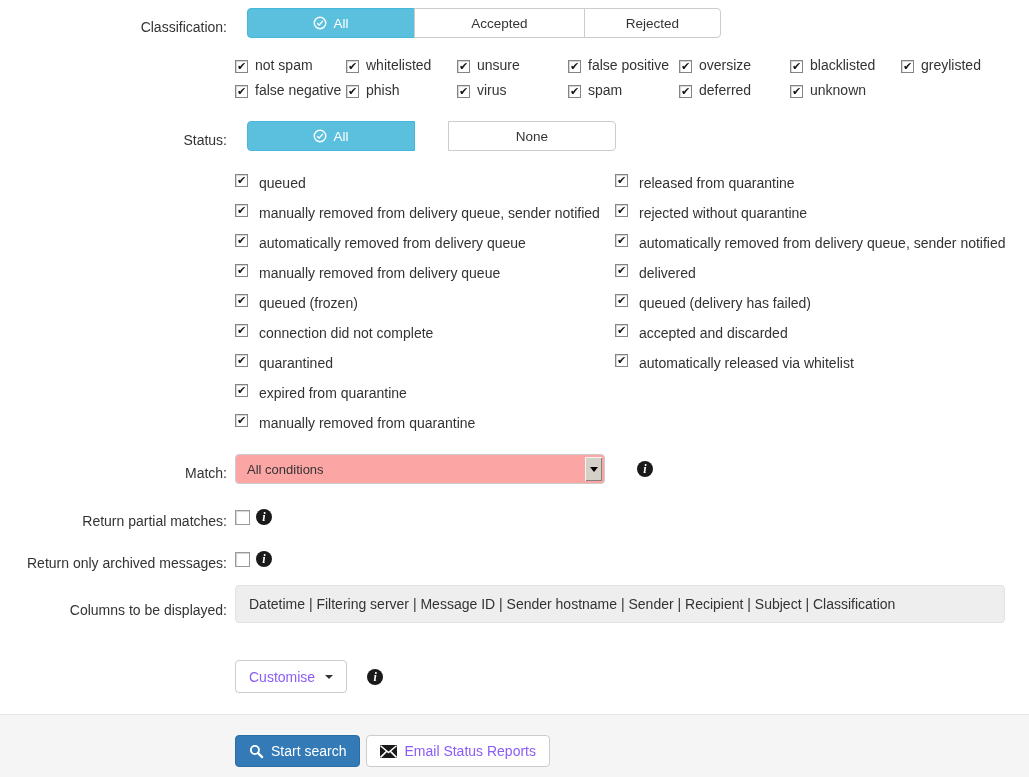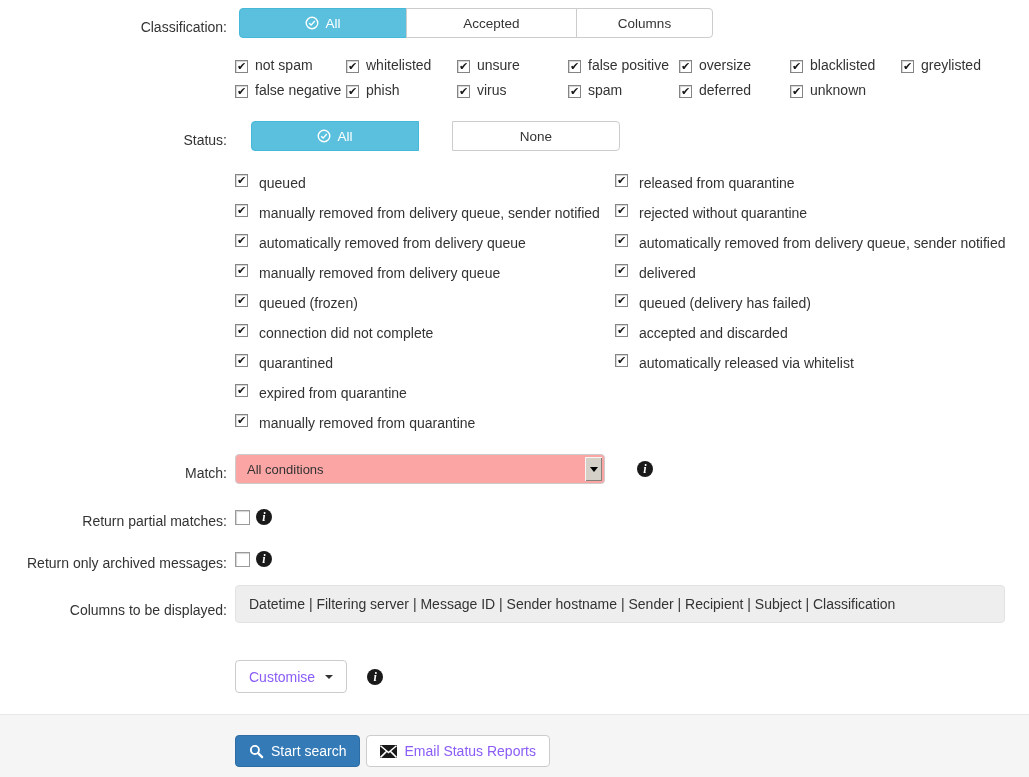--- a/index.html
+++ b/index.html
@@ -13,21 +13,21 @@
   .content-col { flex: 1; }
 
   
   .btn-group { display: inline-flex; }
   .toggle-btn {
     height: 30px; background: #fff; border: 1px solid #ccc; color: #333;
     font-family: "Liberation Sans", sans-serif; font-size: 13.5px;
     display: inline-flex; align-items: center; justify-content: center; gap: 6px;
     cursor: pointer; margin-left: -1px; padding: 0 10px;
   }
-  .btn-group .toggle-btn:first-child { margin-left: 4px; border-radius: 4px 0 0 4px; }
+  .btn-group .toggle-btn:first-child { margin-left: 12px; border-radius: 4px 0 0 4px; }
   .cls-group .toggle-btn:nth-child(1) { width: 168px; }
   .cls-group .toggle-btn:nth-child(2) { width: 171px; }
   .cls-group .toggle-btn:nth-child(3) { width: 137px; border-radius: 0 4px 4px 0; }
   .status-group .toggle-btn:nth-child(1) { width: 168px; }
   .status-group .toggle-btn:nth-child(2) { width: 168px; border-radius: 0 4px 4px 0; margin-left: 33px; }
   .toggle-btn.active { background: #5bc0de; border-color: #46b8da; color: #fff; }
   .toggle-btn .btn-icon { display: none; line-height: 0; }
   .toggle-btn.active .btn-icon { display: inline-flex; }
 
   
@@ -88,21 +88,21 @@
     border-radius: 4px; font-family: "Liberation Sans", sans-serif; font-size: 14px;
     cursor: pointer; border: 1px solid #ccc; background: #fff; color: #8b5cf6;
   }
   .btn-default { height: 33px; padding: 0 13px; }
   .btn-primary { background: #337ab7; border-color: #2e6da4; color: #fff; }
   .caret { display: inline-block; border-left: 4px solid transparent; border-right: 4px solid transparent; border-top: 4px solid #333; margin-left: 3px; }
 
   
   .r1 { margin-bottom: 19px; }
   .r2 { margin-bottom: 23px; }
-  .r3 { margin-bottom: 23px; gap: 12px; }
+  .r3 { margin-bottom: 23px; }
   .r4 { margin-bottom: 10px; }
   .r5 { margin-bottom: 25px; }
   .r6 { margin-bottom: 26px; height: 16px; }
   .r7 { margin-bottom: 18px; height: 16px; }
   .r8 { margin-bottom: 37px; }
   .r9 { margin-bottom: 0; }
   .r8 .label-col { padding-top: 10px; }
 
   .inline-ctrl { display: flex; align-items: center; gap: 6px; }
   .match-info { margin-left: 26px; }
@@ -135,21 +135,21 @@
             <span>All</span>
           </button>
 
           <button class="toggle-btn">
 
             <span>Accepted</span>
           </button>
 
           <button class="toggle-btn">
 
-            <span>Columns</span>
+            <span>Rejected</span>
           </button>
 
       </div>
     </div>
   </div>
 
   <div class="row r2 top-align">
     <div class="label-col"></div>
     <div class="content-col">
       <div class="cls-grid">

